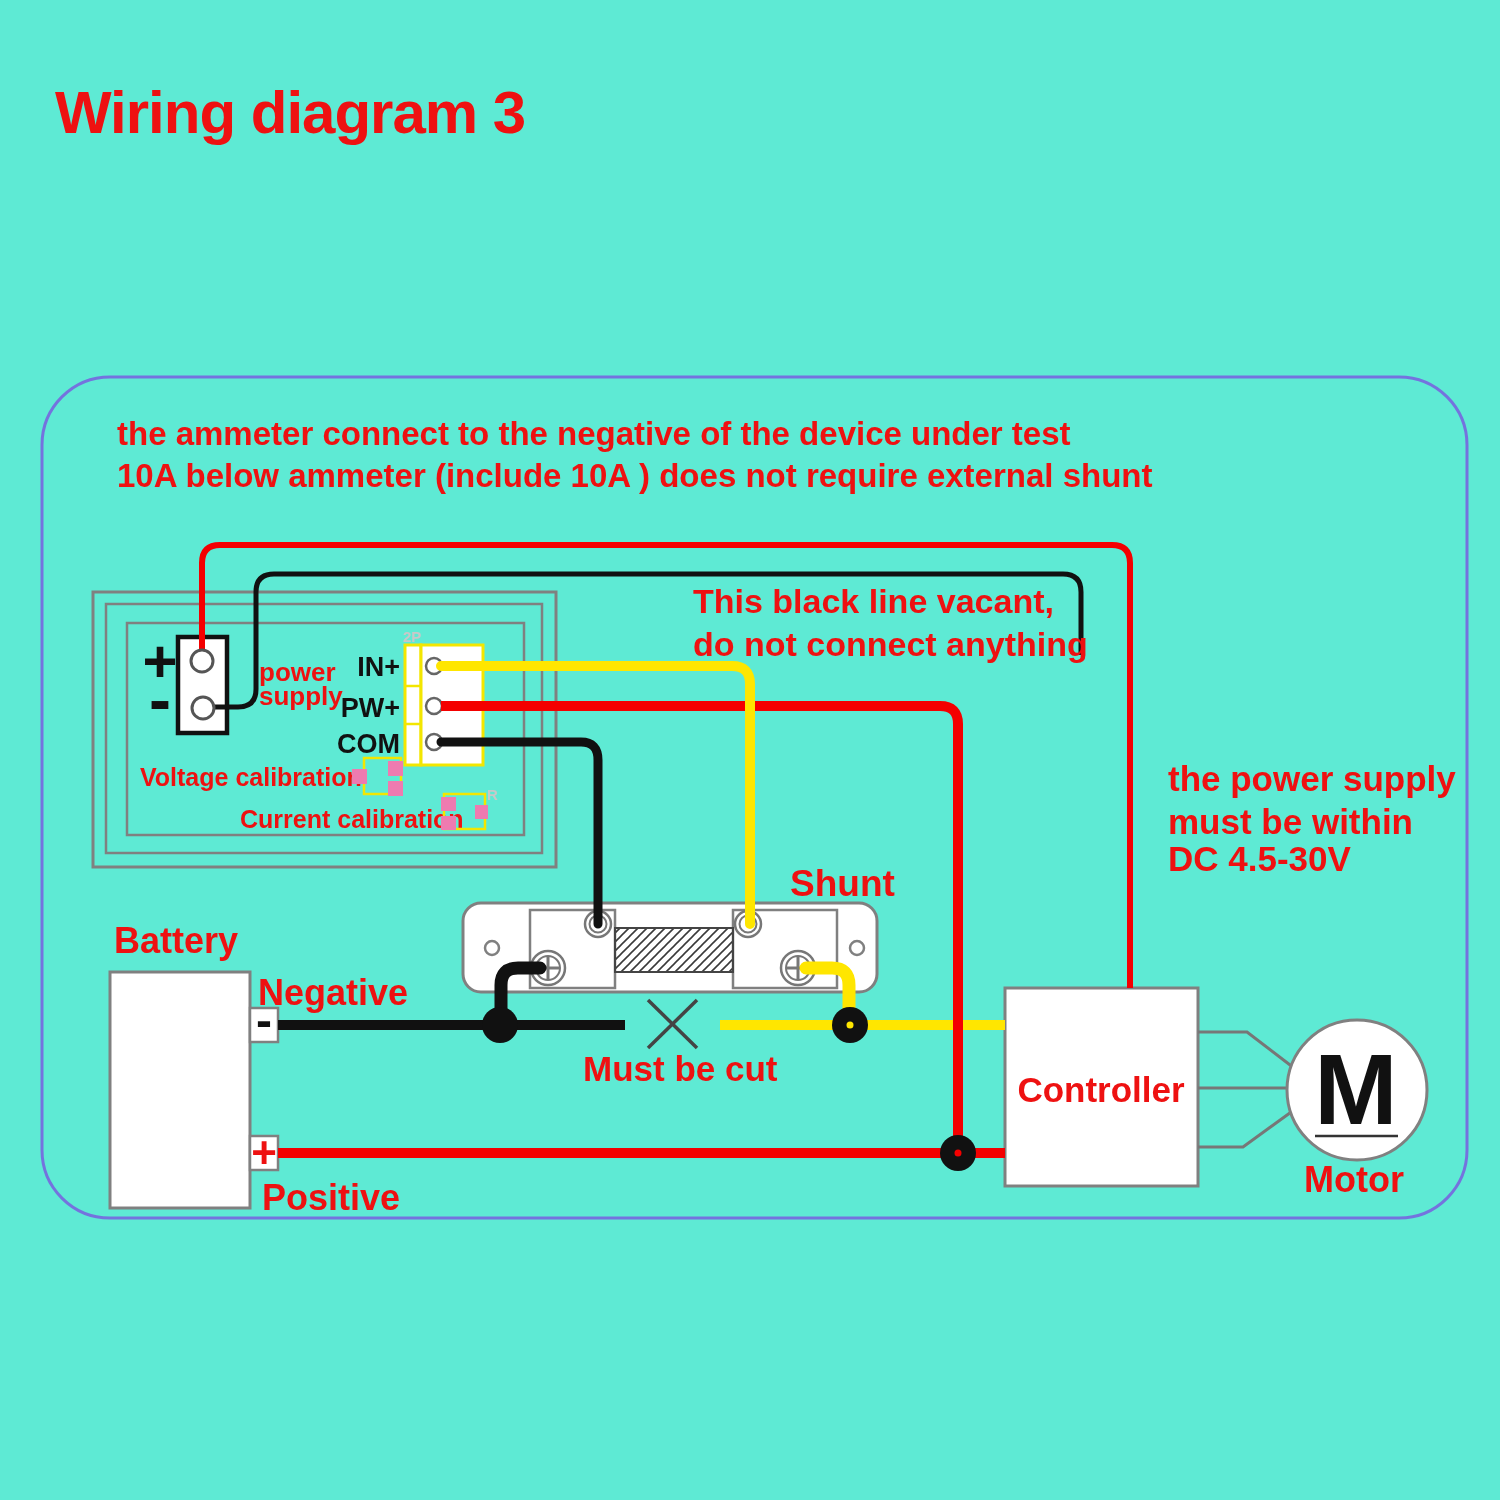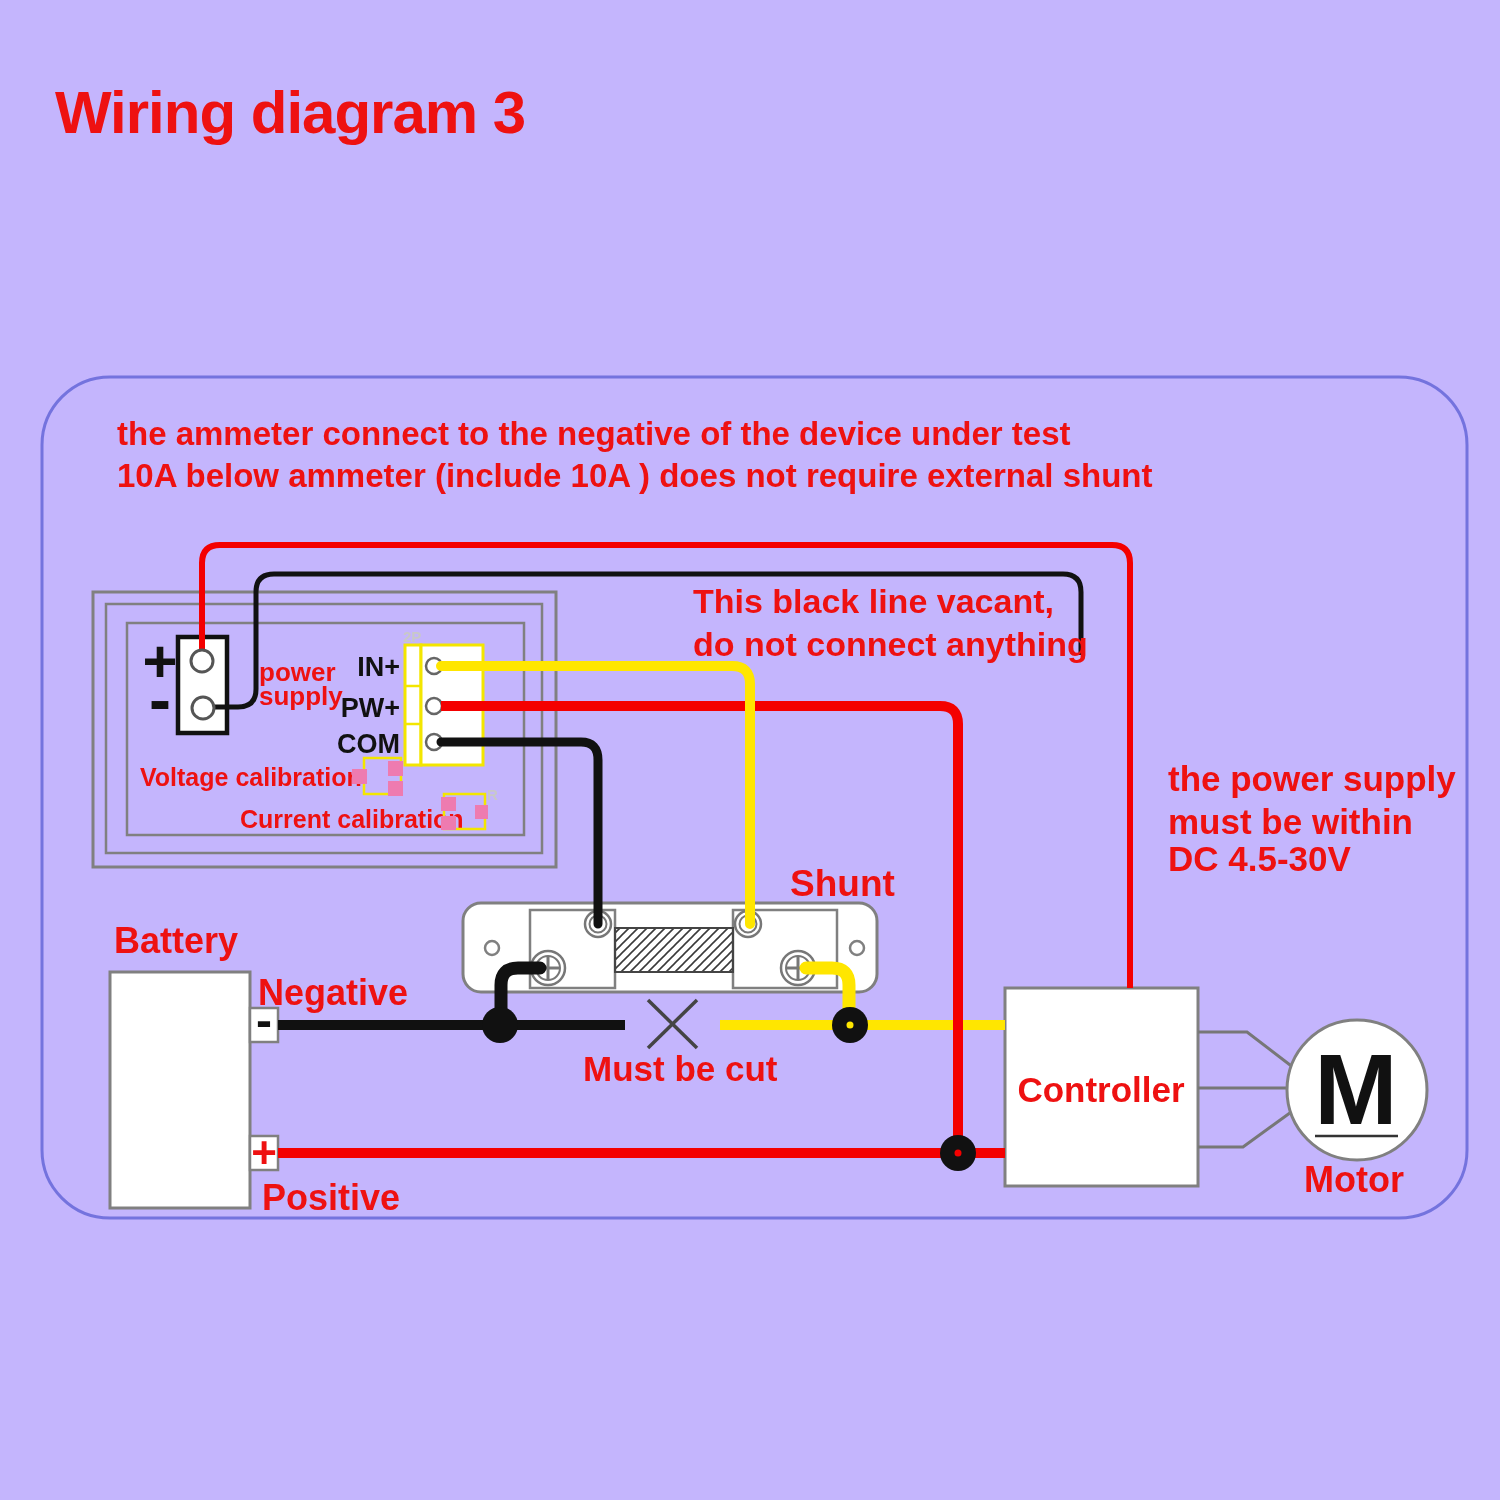--- a/index.html
+++ b/index.html
@@ -1,16 +1,16 @@
 <!DOCTYPE html>
 <html><head>
 <meta charset="utf-8">
 <style>
   html,body{margin:0;padding:0;background:#ffffff;}
-  .stage{position:relative;width:1500px;height:1500px;background:#c4b5fd;overflow:hidden;}
+  .stage{position:relative;width:1500px;height:1500px;background:#5eead4;overflow:hidden;}
   svg{position:absolute;left:0;top:0;}
   text{font-family:"Liberation Sans","DejaVu Sans",sans-serif;font-weight:bold;}
   .t-red{fill:#ee1111;}
   .t-black{fill:#111111;}
   .t-silk{fill:#c8c8c8;font-weight:bold;}
   .wire{fill:none;}
   .box{fill:#ffffff;stroke:#808080;}
   .nofill{fill:none;stroke:#808080;}
 </style>
 </head>

